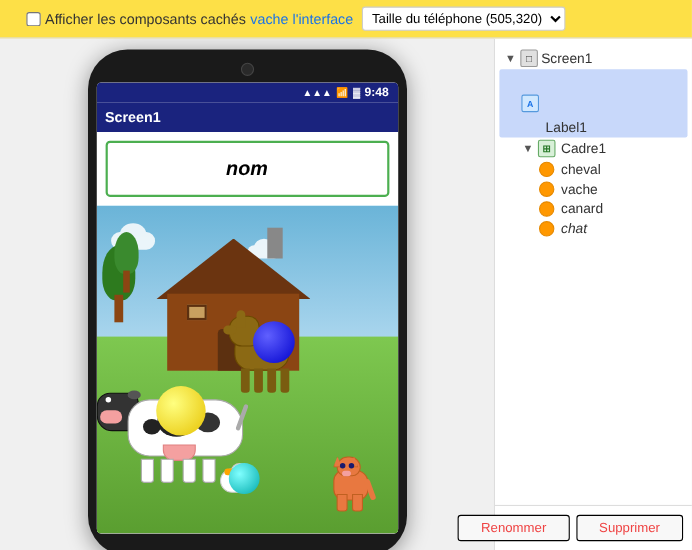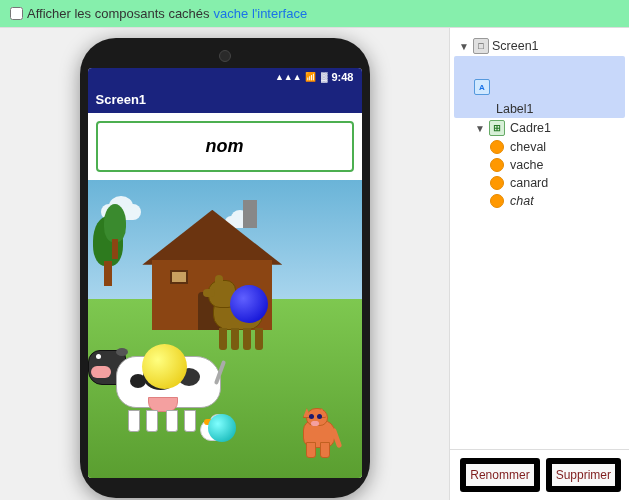--- a/index.html
+++ b/index.html
@@ -8,23 +8,23 @@
       background: #f0f0f0;
       width: 629px;
       height: 500px;
       overflow: hidden;
       display: flex;
       flex-direction: column;
     }
 
     
     .toolbar {
-      background: #86efac;
+      background: #fde047;
       border-bottom: 1px solid #ddd;
-      padding: 6px 10px;
+      padding: 6px 24px;
       display: flex;
       align-items: center;
       gap: 8px;
       flex-shrink: 0;
     }
     .checkbox-label {
       display: flex;
       align-items: center;
       gap: 4px;
       font-size: 13px;
@@ -391,27 +391,27 @@
 
     
     .bottom-buttons {
       padding: 8px;
       display: flex;
       gap: 6px;
       border-top: 1px solid #ddd;
       justify-content: flex-end;
     }
     .btn {
-      padding: 4px 4px;
+      padding: 4px 20px;
       font-size: 12px;
-      border: 6px solid #000000;
+      border: 1px solid #000000;
       background: #f8f8f8;
       border-radius: 3px;
       cursor: pointer;
-      color: #7f1d1d;
+      color: #ef4444;
     }
 
     
     .media-section {
       background: #8bc34a;
       padding: 5px 8px;
       font-size: 12px;
       font-weight: bold;
       color: #333;
     }
@@ -419,20 +419,25 @@
   </style>
 </head>
 <body>
 
 <div class="toolbar">
   <label class="checkbox-label">
     <input type="checkbox" style="">
     <span>Afficher les composants cachés </span>
       <a href="#">vache l'interface</a>
   </label>
+  <div class="phone-size-dropdown">
+    <select class="phone-size-select">
+      <option>Taille du téléphone (505,320)</option>
+    </select>
+  </div>
 </div>
 
 <div class="main-content">
 
   <div class="phone-panel">
     <div class="phone-device">
       <div class="phone-screen">
 
         <div class="status-bar">
           <span style="font-size:9px;">▲▲▲</span>

